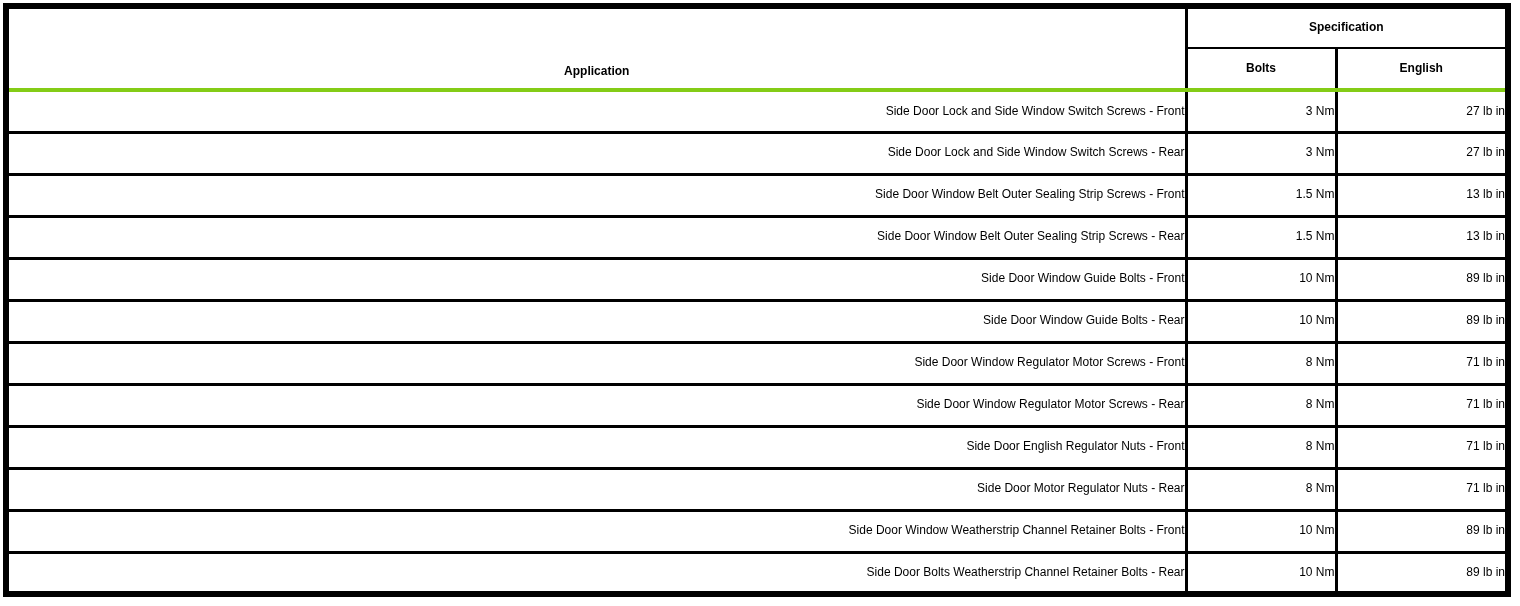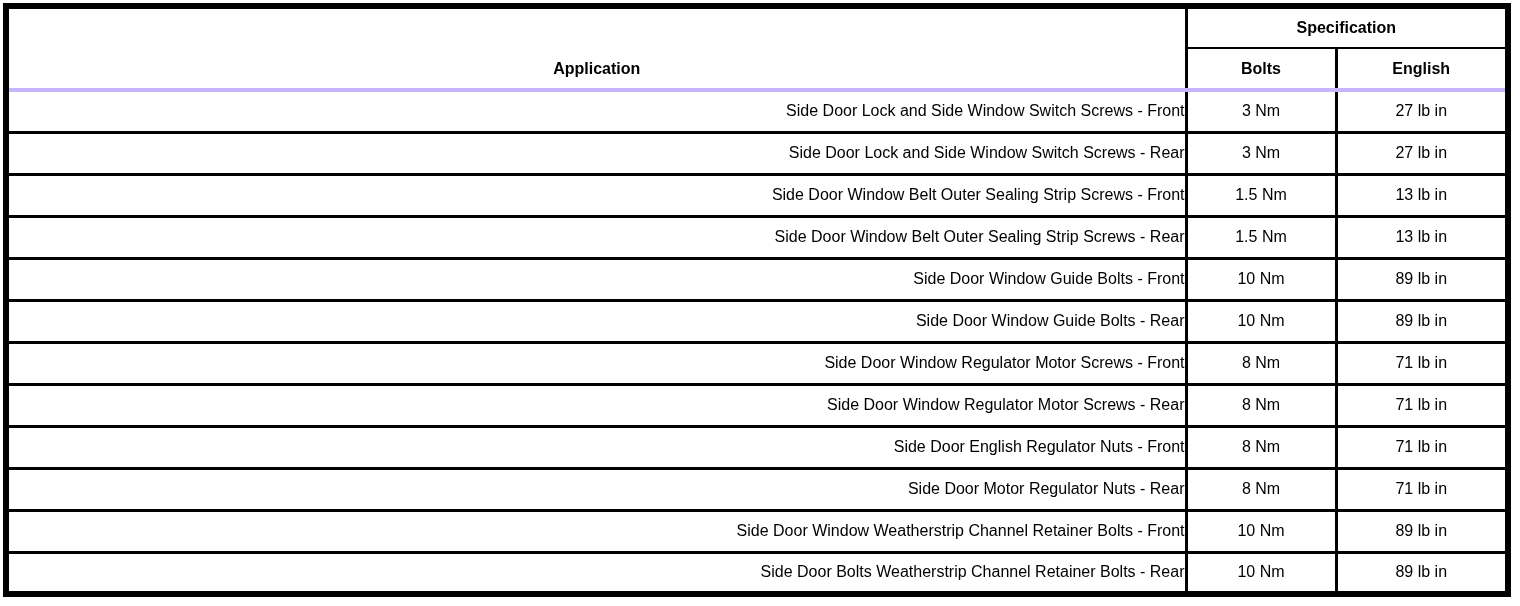--- a/index.html
+++ b/index.html
@@ -22,21 +22,21 @@
     border: 6px solid #000000;
     color: #000000;
     background: #ffffff;
   }
   col.col-application { width: 1180px; }
   col.col-metric      { width: 150px; }
   col.col-english     { width: 172px; }
 
   .spec-table th, .spec-table td {
     border: 3px solid #000000;
-    font-size: 16px;
+    font-size: 12px;
     line-height: 1.1;
     padding: 0;
     overflow: hidden;
     white-space: nowrap;
   }
   .spec-table tr { height: 42px; }
 
   
   .spec-table th {
     font-weight: bold;
@@ -45,31 +45,31 @@
   }
   th.application-header {
     vertical-align: bottom;
     padding-bottom: 10px;
   }
   
   th.specification-header { border-bottom: 2px solid #000000; }
   th.metric-header, th.english-header { border-top: 2px solid #000000; }
   
   thead tr.subheader-row th,
-  th.application-header { border-bottom: 4px solid #c4b5fd; }
+  th.application-header { border-bottom: 4px solid #84cc16; }
   tbody tr:first-child td { border-top: 4px solid #000000; }
 
   
   td.application-cell {
     text-align: right;
     vertical-align: middle;
     padding-left: 4px;
   }
   td.metric-value-cell, td.english-value-cell {
-    text-align: center;
+    text-align: right;
     vertical-align: middle;
   }
 </style>
 </head>
 <body>
 
 <div class="page">
   <table class="spec-table">
     <colgroup>
       <col class="col-application">

